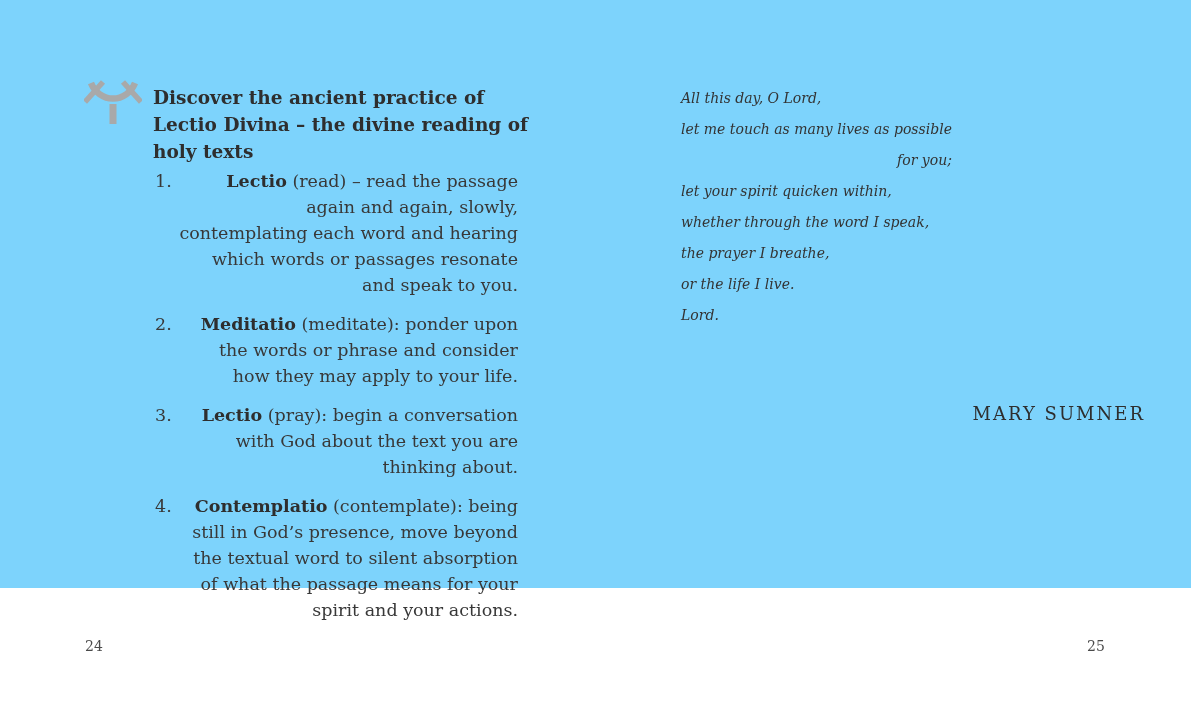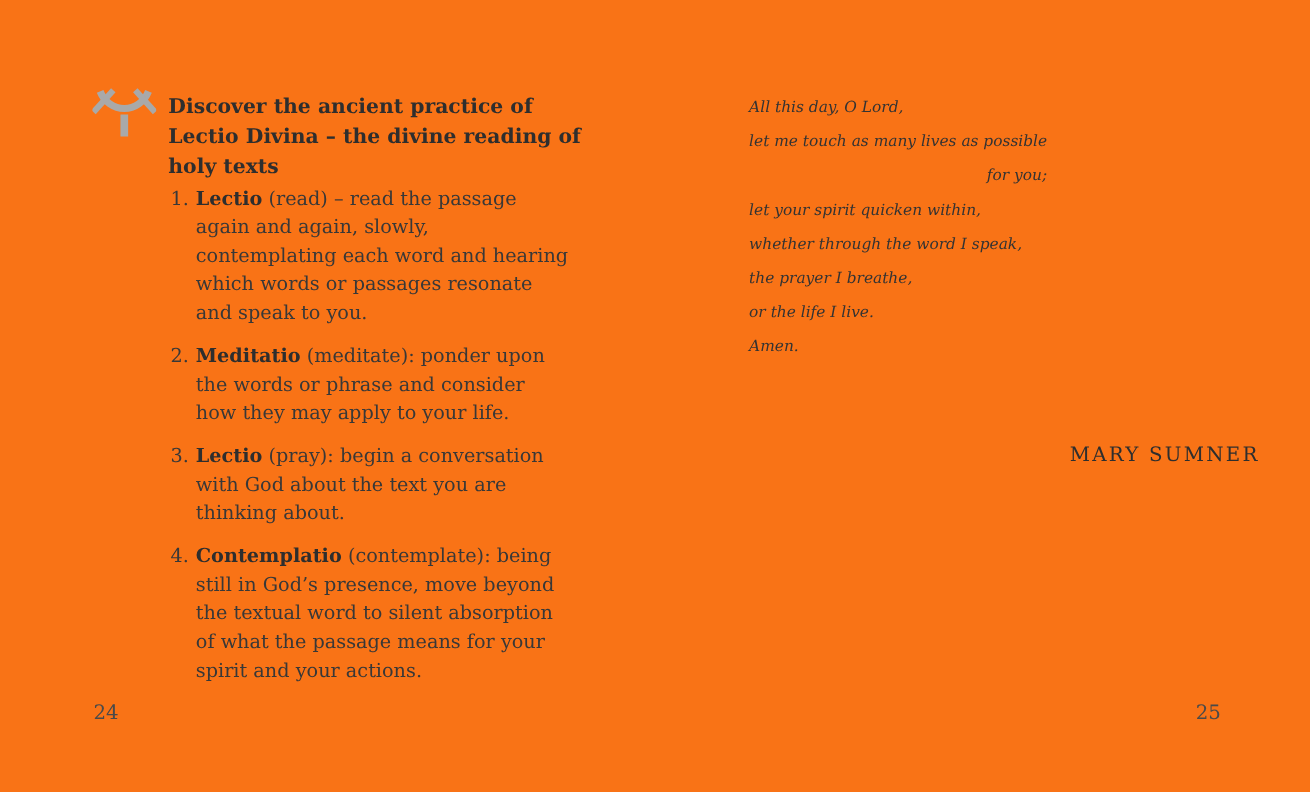--- a/index.html
+++ b/index.html
@@ -3,57 +3,57 @@
 <meta charset="utf-8">
 <style>
   html, body { margin: 0; padding: 0; }
   body {
     width: 1191px; height: 720px;
     background: #ffffff;
     font-family: "DejaVu Serif", serif;
     color: #333333;
     overflow: hidden;
   }
-  .spread { position: relative; width: 1191px; height: 720px; background: #f97316; }
+  .spread { position: relative; width: 1191px; height: 588px; background: #7dd3fc; }
 
   
   .emblem { position: absolute; left: 84px; top: 80px; width: 58px; height: 52px; }
   .emblem svg { display: block; }
 
   .heading {
     position: absolute; left: 153px; top: 84px;
     font-size: 18.5px; font-weight: 700; color: #2e2e2e;
     line-height: 27px; white-space: nowrap;
   }
 
   .steps {
     position: absolute; left: 155px; top: 168px;
     font-size: 17.5px; line-height: 26px; color: #383838;
   }
   .step { display: flex; margin-bottom: 13px; }
   .step-num { width: 23px; flex: 0 0 23px; }
-  .step-text { width: 340px; }
+  .step-text { width: 340px; text-align: right; }
   .step-text b { font-weight: 700; color: #2e2e2e; }
 
   
   .prayer {
     position: absolute; left: 681px; top: 83px;
     font-style: italic; font-size: 14px; line-height: 31px; color: #333333;
   }
   .prayer .indent { padding-left: 22px; text-align: right; }
 
   .attribution {
     position: absolute; left: 719px; top: 403px; width: 426px;
     text-align: right; font-size: 18px; letter-spacing: 2px;
     color: #2e2e2e;
   }
 
   .pagenum {
     position: absolute; top: 638px;
-    font-size: 18px; color: #4a4a4a;
+    font-size: 14px; color: #4a4a4a;
   }
   .pagenum.left { left: 85px; }
   .pagenum.right { left: 1087px; }
 </style>
 </head>
 <body>
 
 <div class="spread">
 
   <div>
@@ -100,21 +100,21 @@
   <div>
 
     <div class="prayer">
       <div>All this day, O Lord,</div>
       <div>let me touch as many lives as possible</div>
       <div class="indent">for you;</div>
       <div>let your spirit quicken within,</div>
       <div>whether through the word I speak,</div>
       <div>the prayer I breathe,</div>
       <div>or the life I live.</div>
-      <div>Amen.</div>
+      <div>Lord.</div>
     </div>
 
     <div class="attribution">MARY SUMNER</div>
 
     <div class="pagenum right">25</div>
   </div>
 
 </div>
 
 </body></html>

